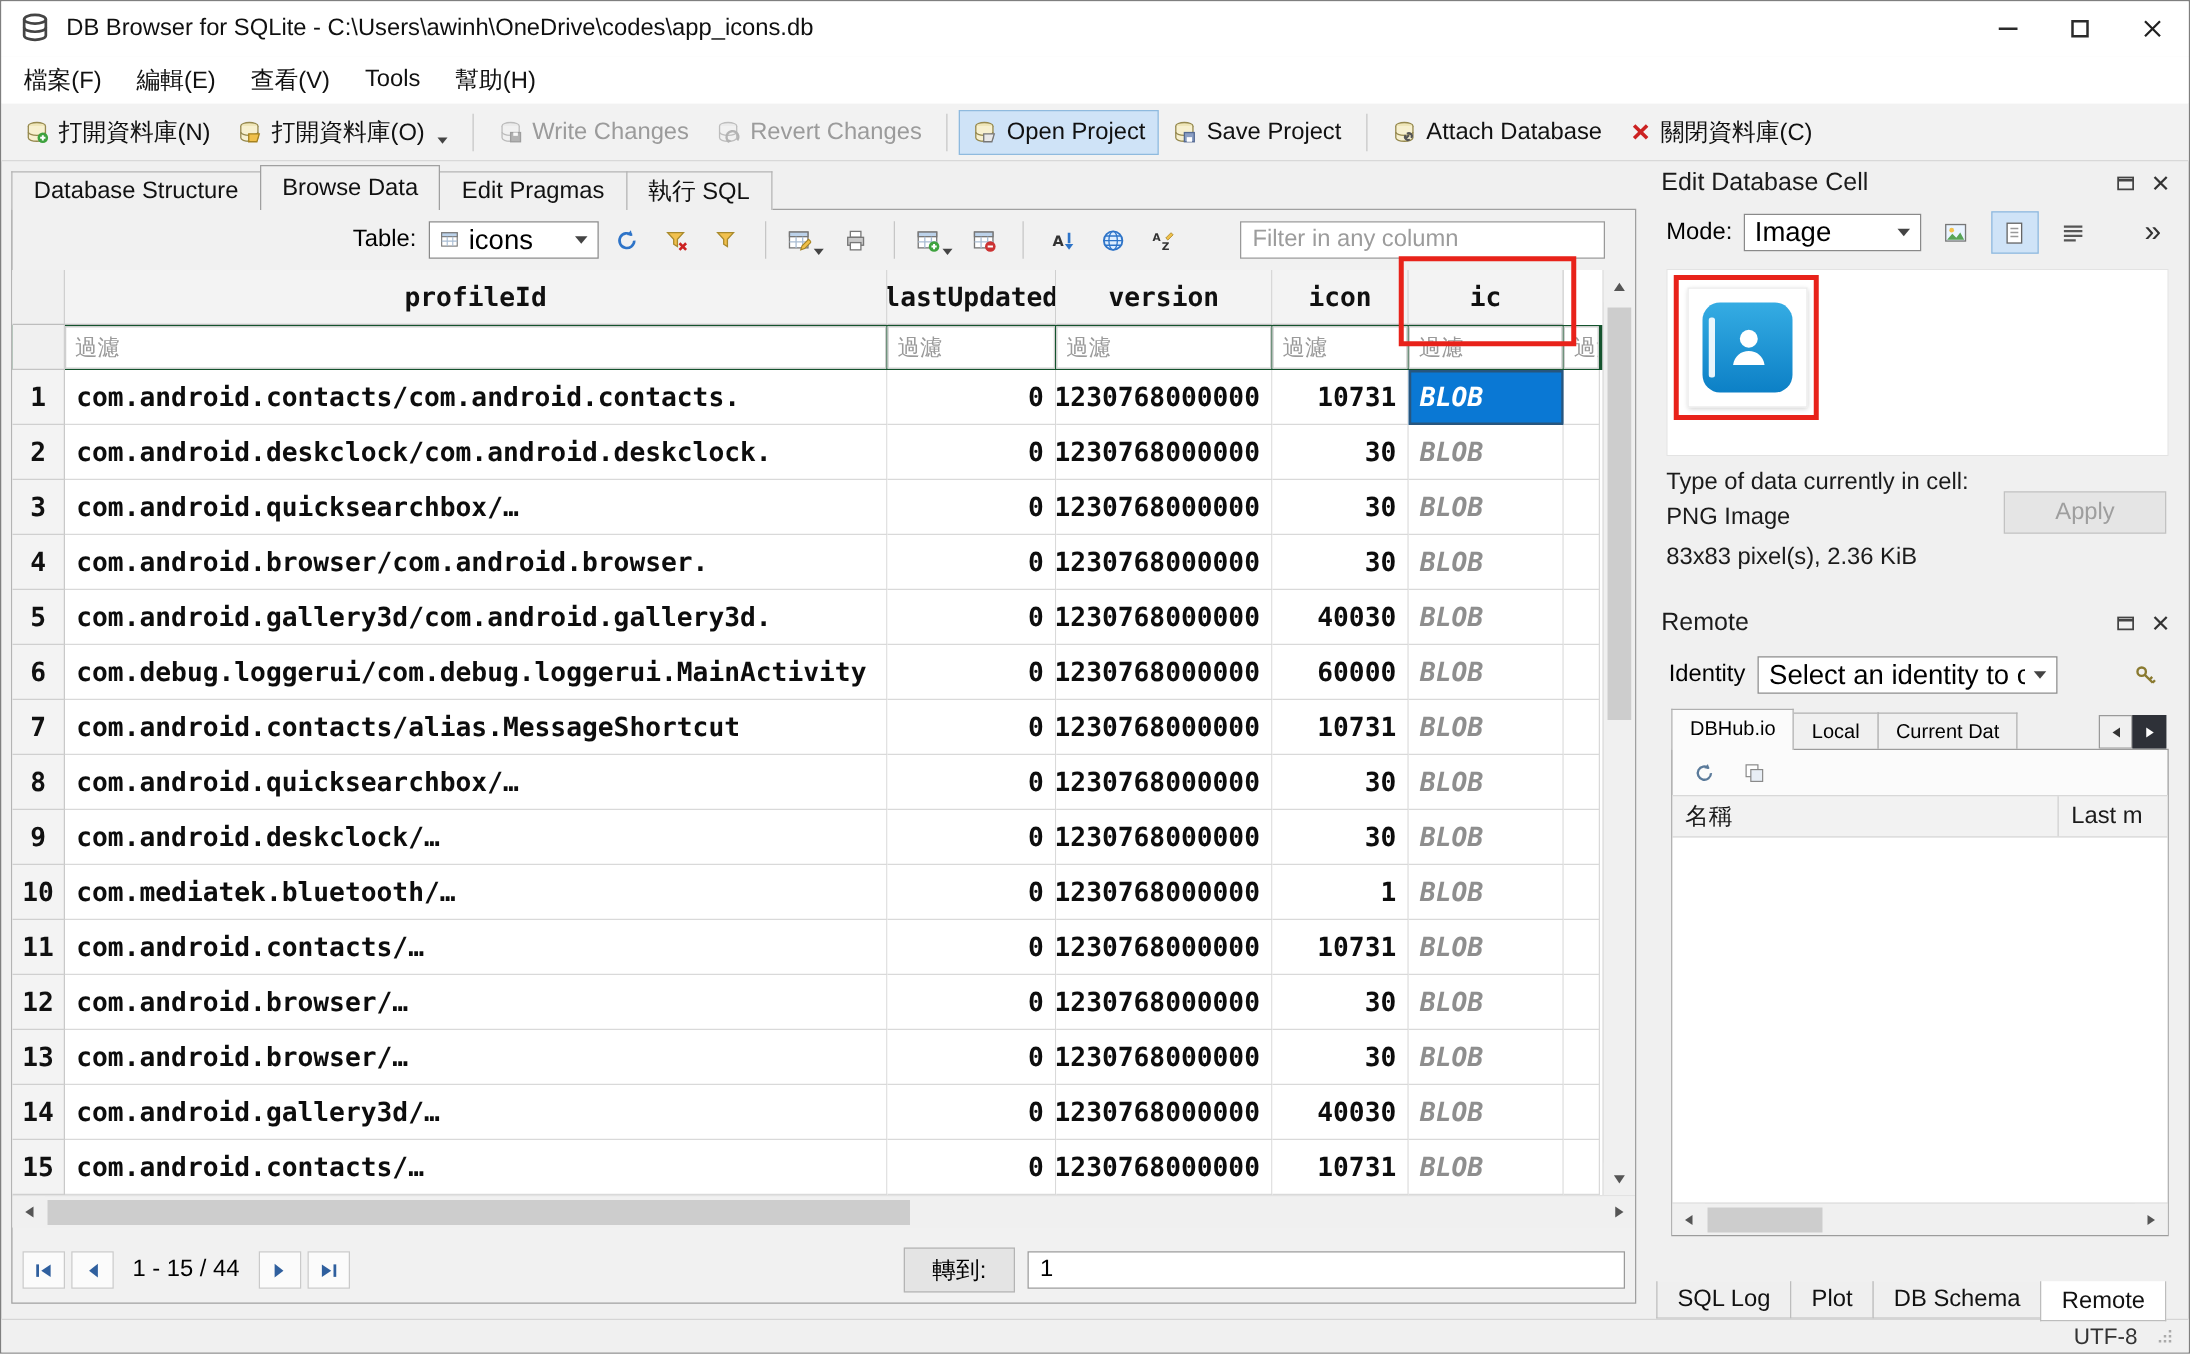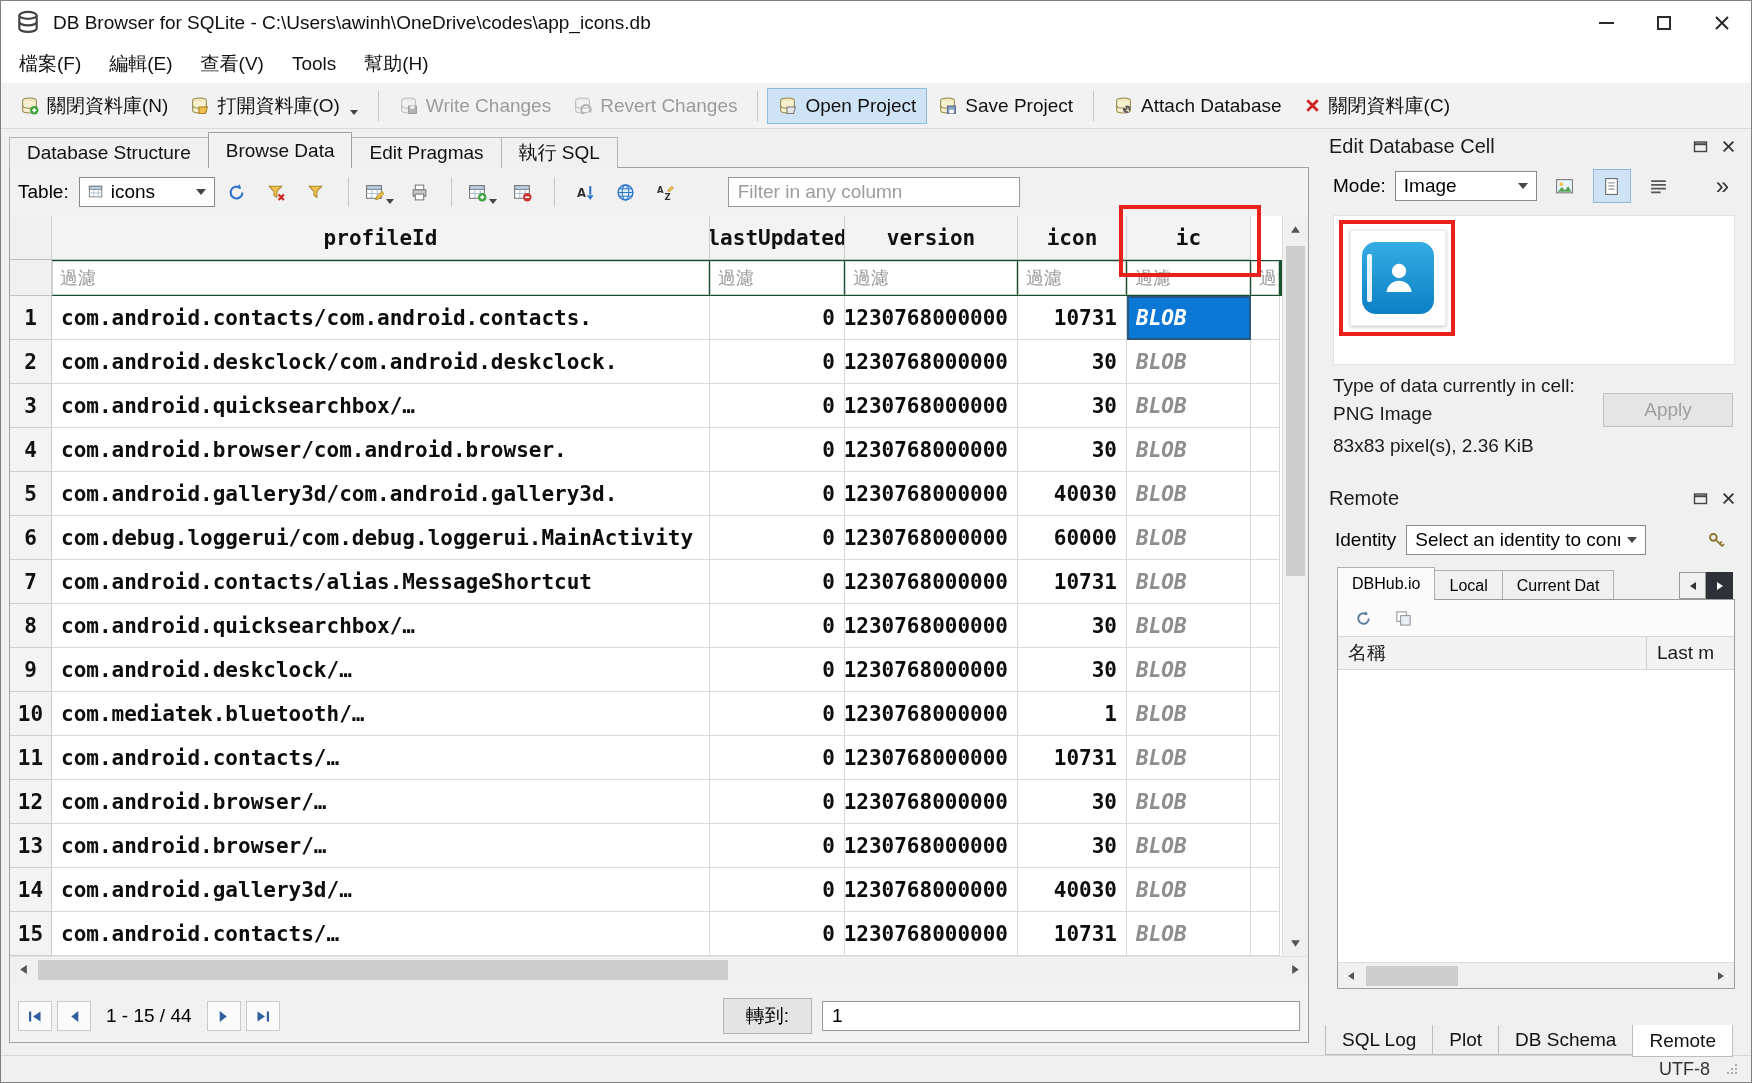--- a/index.html
+++ b/index.html
@@ -44,24 +44,24 @@
   .main-tabs { position:absolute; top:132px; left:8px; height:35px; display:flex;
                align-items:flex-end; z-index:3; font-size:19px; }
   .tab { height:31px; display:flex; align-items:center; padding:0 17px; background:#f0f0f0;
          border:1px solid #b4b4b4; border-bottom:none; margin-right:-1px; color:#111; }
   .tab.active { height:36px; background:#f1f1f1; border-color:#a0a0a0; z-index:4; position:relative; }
 
   
   .content-frame { position:absolute; left:8px; top:166px; width:1300px; height:876px;
                    border:1px solid #a0a0a0; background:#f1f1f1; }
   .controls-row { position:absolute; top:0; left:0; right:16px; height:48px; display:flex;
-                  align-items:center; padding:0 8px; gap:4px; font-size:19px; }
+                  align-items:center; padding:0 8px; gap:4px; font-size:19px;justify-content:flex-end; }
   .lbl { margin-right:6px; }
   .combo { height:30px; background:#fff; border:1px solid #8a8a8a; display:flex;
-           align-items:center; padding:0 8px; gap:7px; font-size:19px; }
+           align-items:center; padding:0 8px; gap:7px; font-size:22px; }
   .table-combo { width:136px; }
   .dd-arrow { width:0; height:0; border-left:5px solid transparent; border-right:5px solid transparent;
               border-top:6px solid #444; margin-left:auto; flex:0 0 auto; }
   .btn-icon { width:36px; height:32px; display:flex; align-items:center; justify-content:center; }
   .filter-input { margin-left:40px; width:292px; height:30px; border:1px solid #999;
                   padding:0 9px; font-size:19px; font-family:inherit; color:#8b5cf6; background:#fff; }
   .filter-input::placeholder { color:#9c9c9c; }
 
   
   .grid-wrap { position:absolute; left:0; top:48px; width:1298px; height:740px; background:#fff; }
@@ -229,21 +229,21 @@
     <span class="menu-item">幫助(H)</span>
   </div>
 
   <div class="toolbar">
     <div class="tb-btn">
       <svg width="19" height="19" viewBox="0 0 18 18">
           <use href="#d-db"></use>
           <circle cx="13.5" cy="13.5" r="4" fill="#3ea23e"></circle>
           <path d="M13.5 11.5v4M11.5 13.5h4" stroke="#fff" stroke-width="1.5"></path>
         </svg>
-      <span>關閉資料庫(N)</span>
+      <span>打開資料庫(N)</span>
     </div>
     <div class="tb-btn">
       <svg width="19" height="19" viewBox="0 0 18 18">
           <use href="#d-db"></use>
           <path d="M8.5 10.5h8l-1.8 6H8.5z" fill="#f0c04a" stroke="#a58220"></path>
         </svg>
       <span>打開資料庫(O)</span>
       <span class="dd-mini"></span>
     </div>
     <div class="tb-sep"></div>

